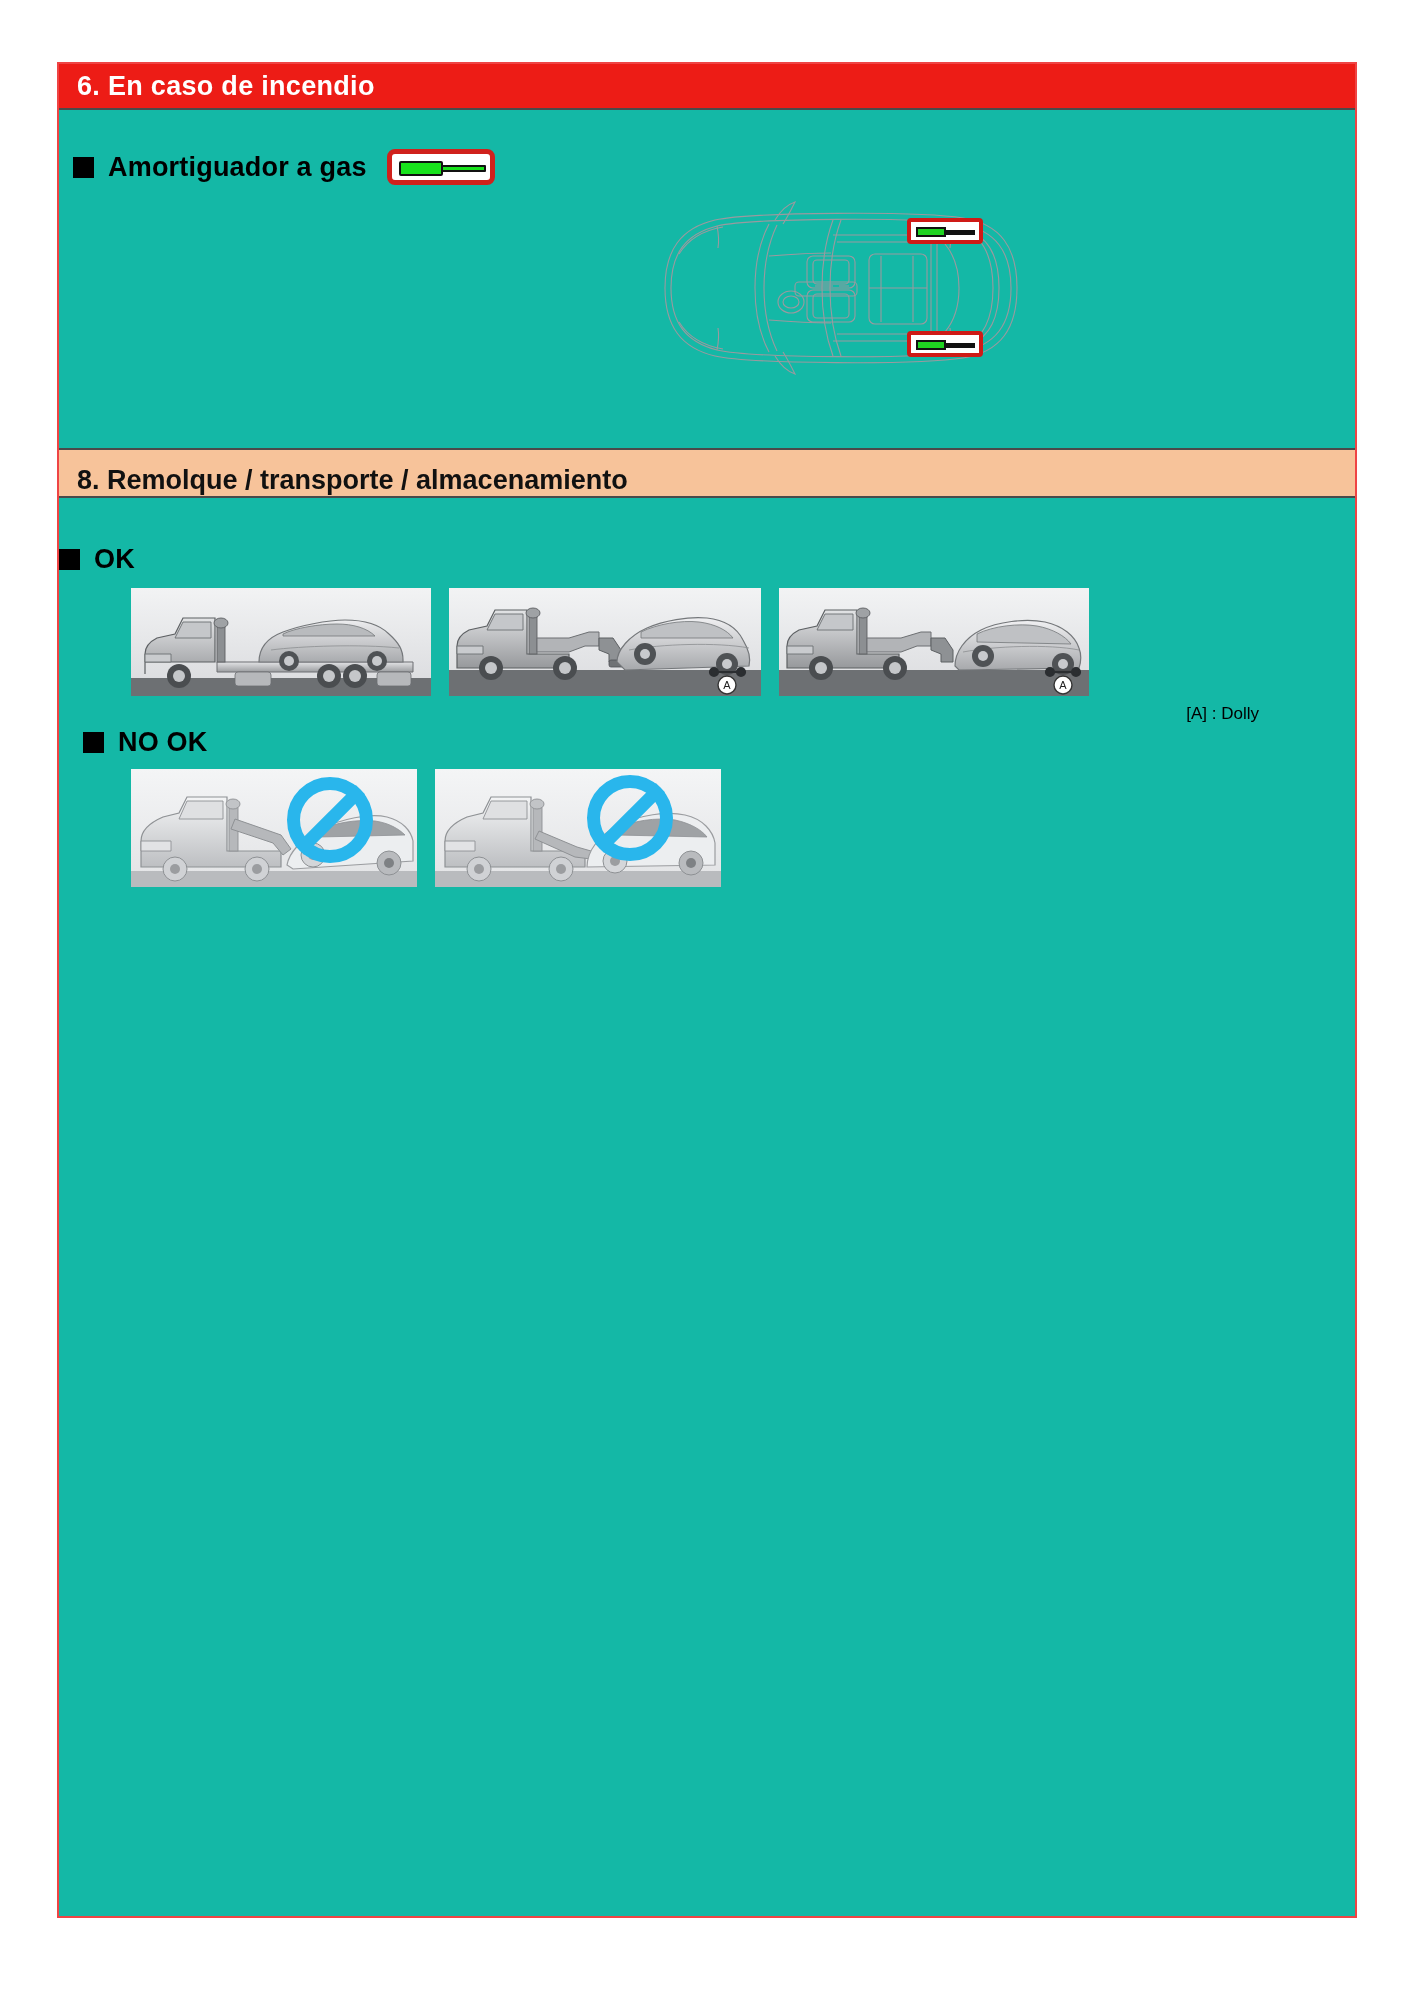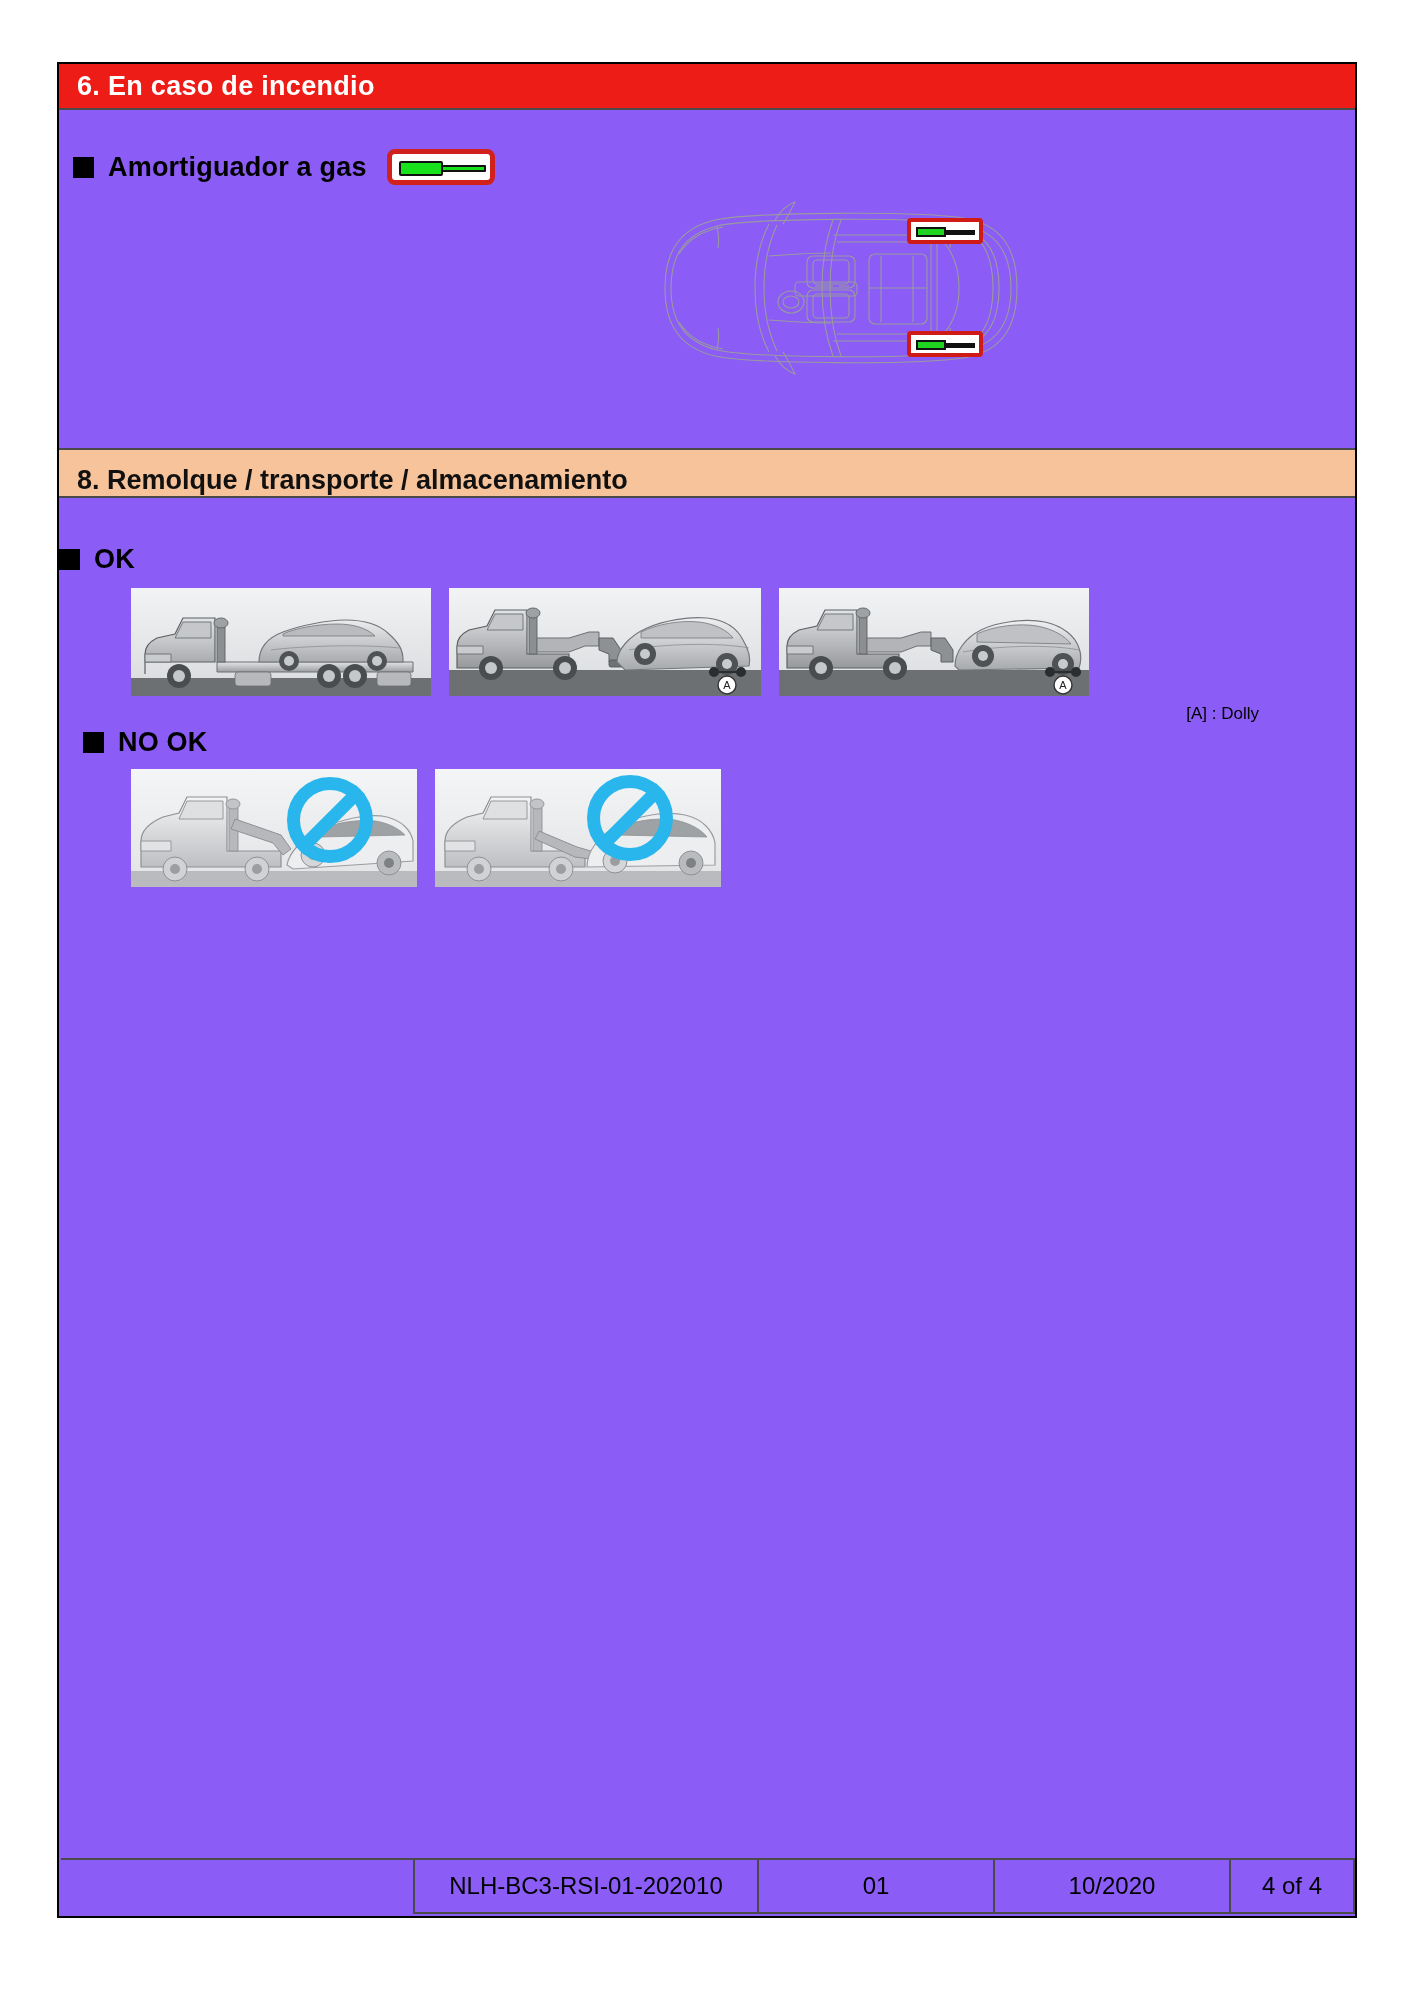--- a/index.html
+++ b/index.html
@@ -16,23 +16,23 @@
     overflow: hidden;
   }
 
   
   .page {
     position: absolute;
     left: 57px;
     top: 62px;
     width: 1300px;
     height: 1856px;
-    border: 2px solid #000000;
-    box-sizing: border-box;
-    background: #8b5cf6;
+    border: 2px solid #ef4444;
+    box-sizing: border-box;
+    background: #14b8a6;
   }
 
   
   .sec6-header {
     position: absolute;
     left: 0; top: 0;
     width: 100%;
     height: 46px;
     background: #ed1c16;
     border-bottom: 2px solid #4a4a4a;
@@ -561,23 +561,16 @@
         <circle cx="44" cy="100" r="5" fill="#9b9da0"></circle>
         <circle cx="126" cy="100" r="12" fill="#d0d2d5" stroke="#8e9194" stroke-width="1"></circle>
         <circle cx="126" cy="100" r="5" fill="#9b9da0"></circle>
       </svg>
       <div class="prohibit" style="left:152px;top:6px;width:86px;height:86px;"></div>
     </div>
   </div>
 
   <table class="footer">
     <tbody>
-    <tr>
-      <td class="blank"></td>
-      <td class="c-id">NLH-BC3-RSI-01-202010</td>
-      <td class="c-ver">01</td>
-      <td class="c-date">10/2020</td>
-      <td class="c-page">4 of 4</td>
-    </tr>
   </tbody>
     </table>
 
 </div>
 
 </body></html>

